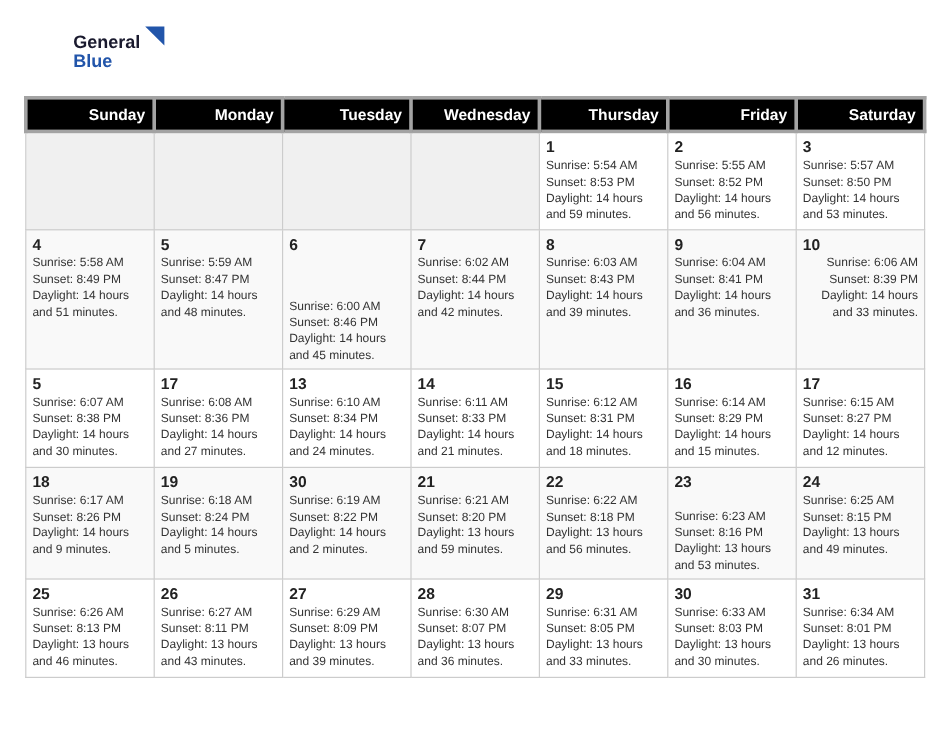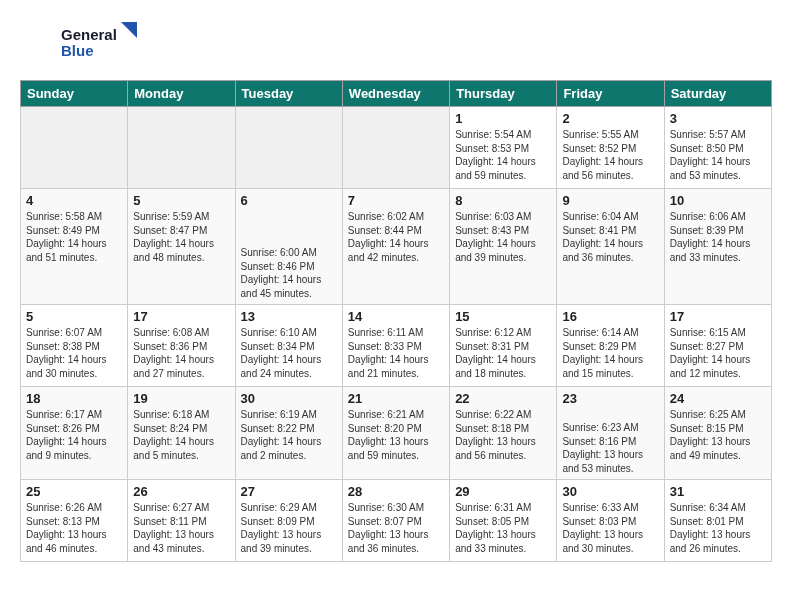--- a/index.html
+++ b/index.html
@@ -32,27 +32,27 @@
     .location {
       font-size: 15px;
       color: #333;
     }
     table {
       width: 100%;
       border-collapse: collapse;
       table-layout: fixed;
     }
     th {
-      background-color: #0f766e;
+      background-color: #000000;
       color: white;
-      text-align: left;
+      text-align: right;
       padding: 5px 6px;
       font-size: 13px;
       font-weight: bold;
-      border: 1px solid #a3a3a3;
+      border: 3px solid #a3a3a3;
     }
     td {
       border: 1px solid #ccc;
       vertical-align: top;
       padding: 4px 5px;
       font-size: 10.5px;
       color: #222;
       height: 82px;
       background: #fff;
     }
@@ -170,21 +170,21 @@
         </td>
         <td>
           <span class="day-number">9</span>
           <div class="day-info" style="white-space: pre-line;">Sunrise: 6:04 AM
 Sunset: 8:41 PM
 Daylight: 14 hours
 and 36 minutes.</div>
         </td>
         <td>
           <span class="day-number">10</span>
-          <div class="day-info" style="white-space: pre-line;">Sunrise: 6:06 AM
+          <div class="day-info" style="white-space: pre-line; text-align: right;">Sunrise: 6:06 AM
 Sunset: 8:39 PM
 Daylight: 14 hours
 and 33 minutes.</div>
         </td>
       </tr>
       <tr>
         <td>
           <span class="day-number">5</span>
           <div class="day-info" style="white-space: pre-line;">Sunrise: 6:07 AM
 Sunset: 8:38 PM

